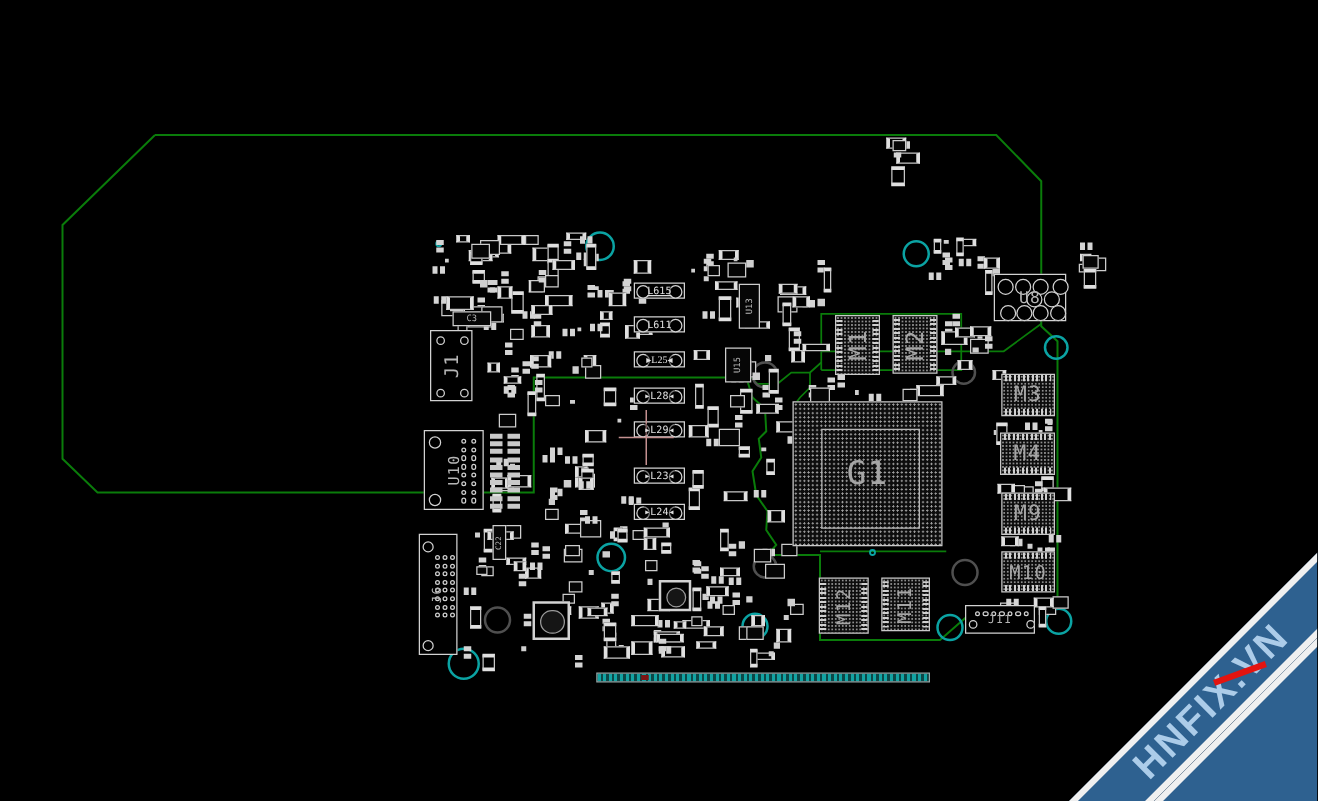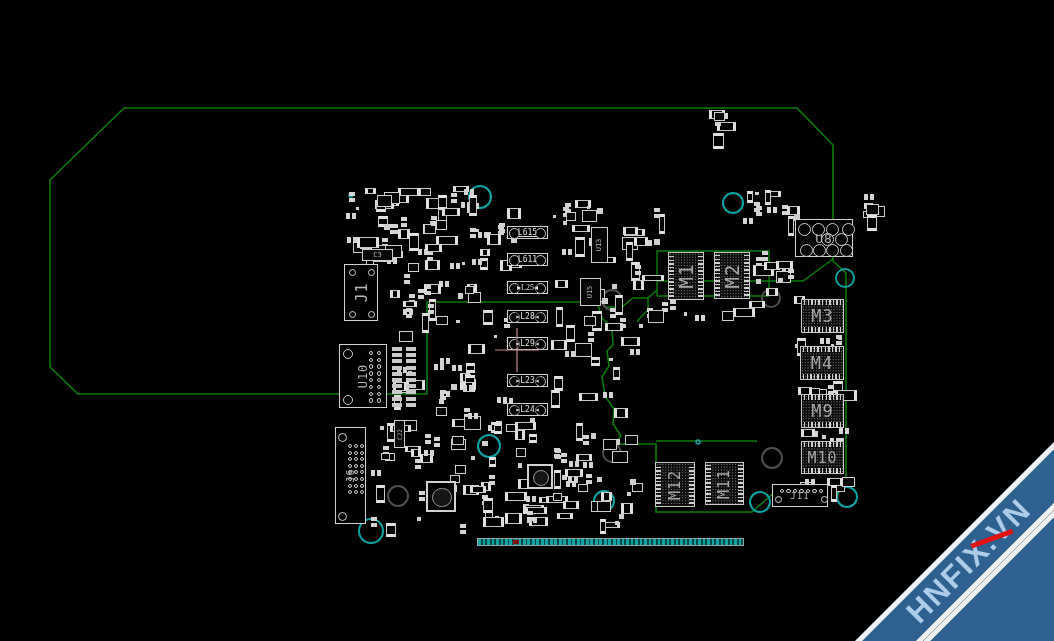--- a/index.html
+++ b/index.html
@@ -741,20 +741,24 @@
       <div class="scat" style="position: absolute; left: 778.117px; top: 277.589px; width: 4.90329px; height: 4.90329px; background: rgb(207, 207, 207);"></div>
       <div class="scat" style="position: absolute; left: 787.976px; top: 269.341px; width: 10px; height: 10px;">
         <div style="position: absolute; background: rgb(212, 212, 212); width: 6px; height: 4px;"></div>
         <div style="position: absolute; background: rgb(212, 212, 212); left: 0px; top: 6px; width: 6px; height: 4px;"></div>
       </div>
       <div class="scat" style="position: absolute; left: 514.97px; top: 429.829px; width: 10.4425px; height: 9.929px; border-width: 1px 3px; border-style: solid; border-color: rgb(198, 198, 198) rgb(224, 224, 224); border-image: initial; background: rgb(0, 0, 0);"></div>
       <div class="scat" style="position: absolute; left: 506.415px; top: 424.312px; width: 9.87933px; height: 7.90347px; border: 1px solid rgb(205, 205, 205); background: rgb(5, 5, 5);"></div>
       <div class="scat" style="position: absolute; left: 530.105px; top: 418.437px; width: 5.13902px; height: 5.13902px; background: rgb(207, 207, 207);"></div>
       <div class="scat" style="position: absolute; left: 515.047px; top: 422.436px; width: 20.5715px; height: 7.1031px; border-width: 1px 3px; border-style: solid; border-color: rgb(198, 198, 198) rgb(224, 224, 224); border-image: initial; background: rgb(0, 0, 0);"></div>
     </div>
+    <div class="chip" style="left: 634px; top: 321px; width: 120px; height: 116px; background-image: radial-gradient(circle, rgb(159, 159, 159) 0.7px, transparent 0.9px); background-size: 3.4px 3.4px;">
+      <div style="position: absolute; left: 22px; top: 21px; width: 77px; height: 78px; border: 1px solid rgb(181, 181, 181);"></div>
+      <div class="chip-label" style="font-size: 26px;">G1</div>
+    </div>
     <div class="chip" style="left: 668px; top: 252px; width: 36px; height: 48px; background-image: radial-gradient(circle, rgb(141, 141, 141) 0.6px, transparent 0.75px); background-size: 2.8px 2.8px;">
       <div class="pinstrip" style="top: 2px; bottom: 2px; width: 5px; left: 0px; background: repeating-linear-gradient(0deg, rgb(208, 208, 208) 0px, rgb(208, 208, 208) 1.5px, transparent 1.5px, transparent 3.6px);"></div>
       <div class="pinstrip" style="top: 2px; bottom: 2px; width: 5px; right: 0px; background: repeating-linear-gradient(0deg, rgb(208, 208, 208) 0px, rgb(208, 208, 208) 1.5px, transparent 1.5px, transparent 3.6px);"></div>
       <div class="chip-label rot" style="font-size: 19px;">M1</div>
     </div>
     <div class="chip" style="left: 714px; top: 252px; width: 36px; height: 47px; background-image: radial-gradient(circle, rgb(141, 141, 141) 0.6px, transparent 0.75px); background-size: 2.8px 2.8px;">
       <div class="pinstrip" style="top: 2px; bottom: 2px; width: 5px; left: 0px; background: repeating-linear-gradient(0deg, rgb(208, 208, 208) 0px, rgb(208, 208, 208) 1.5px, transparent 1.5px, transparent 3.6px);"></div>
       <div class="pinstrip" style="top: 2px; bottom: 2px; width: 5px; right: 0px; background: repeating-linear-gradient(0deg, rgb(208, 208, 208) 0px, rgb(208, 208, 208) 1.5px, transparent 1.5px, transparent 3.6px);"></div>
       <div class="chip-label rot" style="font-size: 19px;">M2</div>
     </div>

